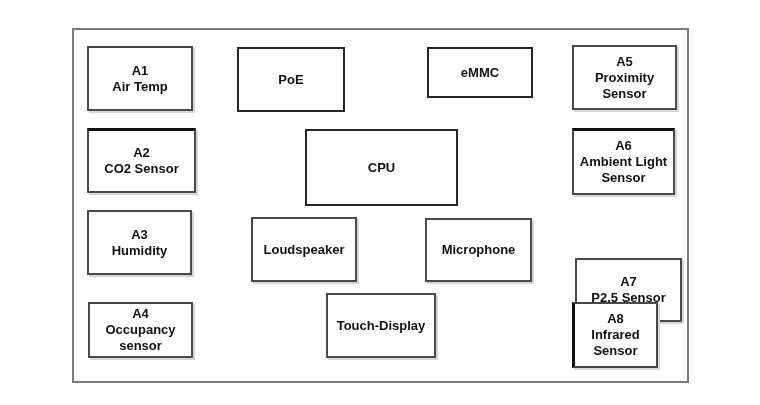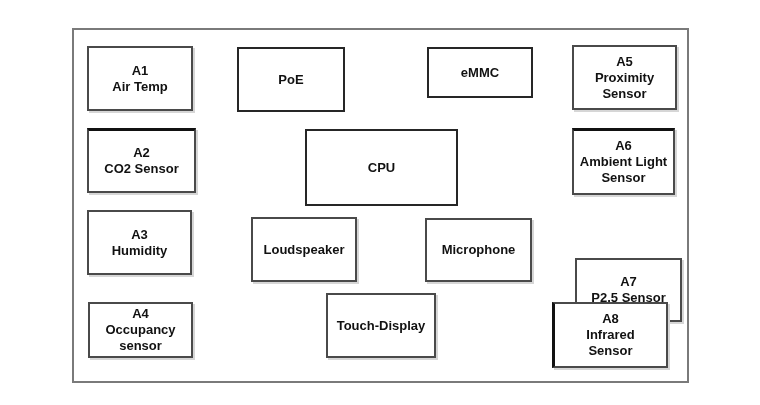--- a/index.html
+++ b/index.html
@@ -81,18 +81,18 @@
 
     <div class="box" style="left:501px; top:188px; width:107px; height:64px;margin-top:40px;">A7
 P2.5 Sensor</div>
 
     <div class="box" style="left:14px; top:272px; width:105px; height:56px;text-align:center;">A4
 Occupancy
 sensor</div>
 
     <div class="box" style="left:252px; top:263px; width:110px; height:65px;">Touch-Display</div>
 
-    <div class="box left-heavy" style="left:478px; top:272px; width:116px; height:66px;text-align:center;">A8
+    <div class="box left-heavy" style="left:498px; top:272px; width:86px; height:66px;text-align:center;">A8
 Infrared
 Sensor</div>
 
   </div>
 </div>
 
 </body></html>

